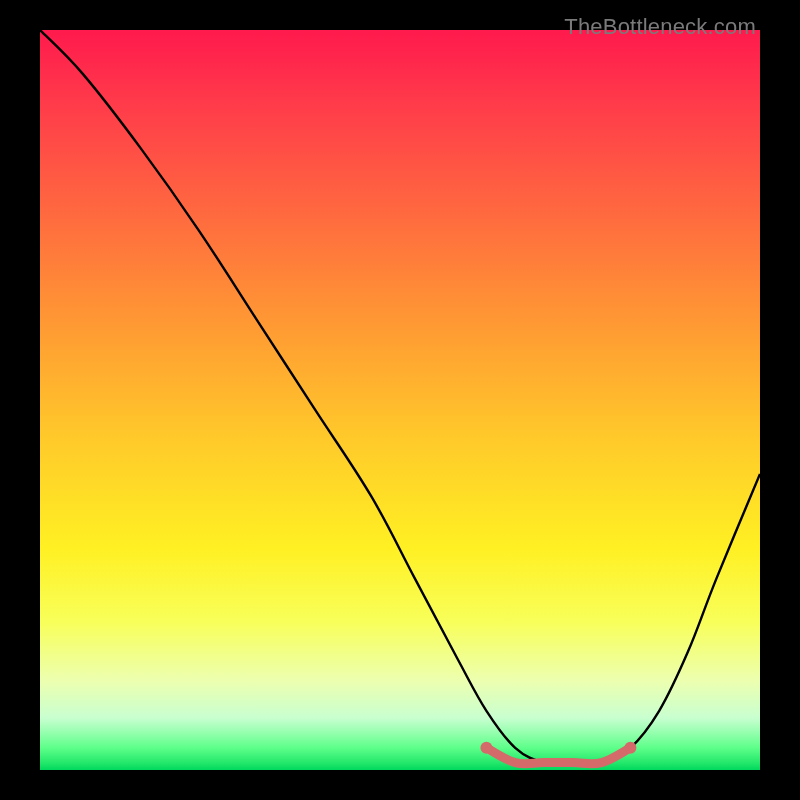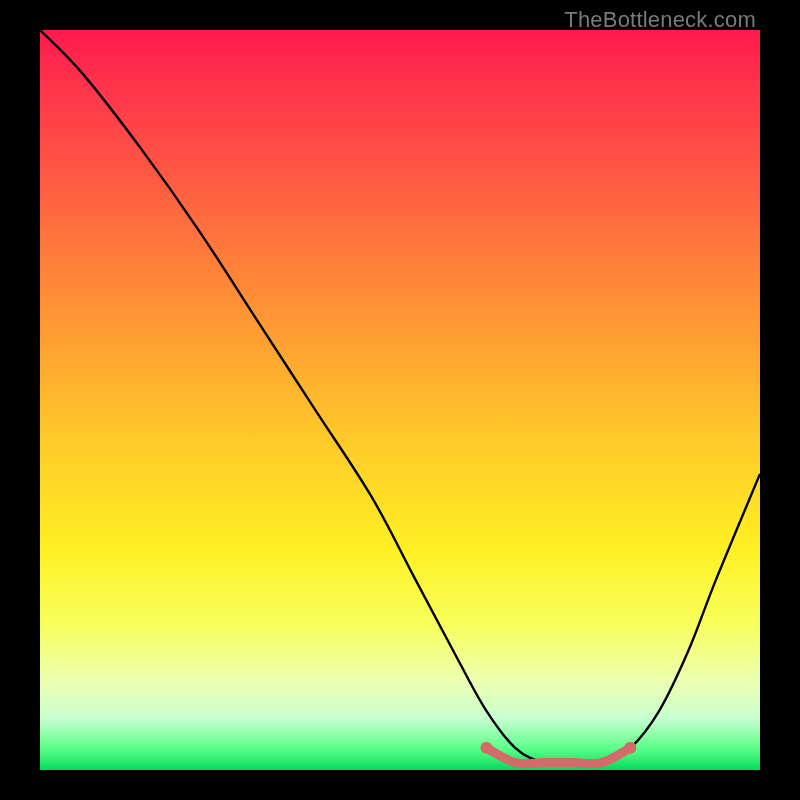--- a/index.html
+++ b/index.html
@@ -35,21 +35,21 @@
       #f8ff5a 80%,
       #ecffb0 88%,
       #c8ffd0 93%,
       #5eff8a 97%,
       #24e86b 99%,
       #00d85e 100%
     );
   }
   .watermark {
     position: absolute;
-    top: 7px;
+    top: 14px;
     right: 44px;
     color: #7a7a7a;
     font-size: 22px;
     font-weight: 500;
     letter-spacing: 0.2px;
     user-select: none;
   }
   svg.curve {
     position: absolute;
     left: 0;

